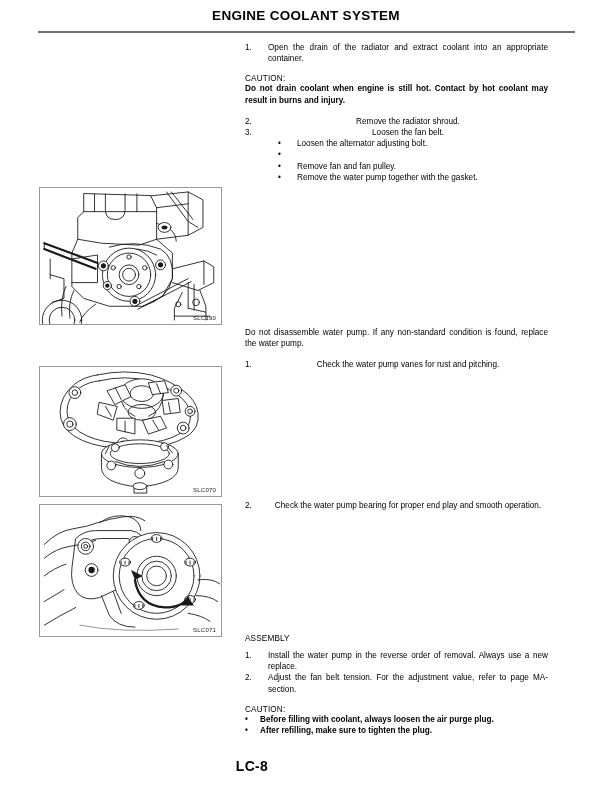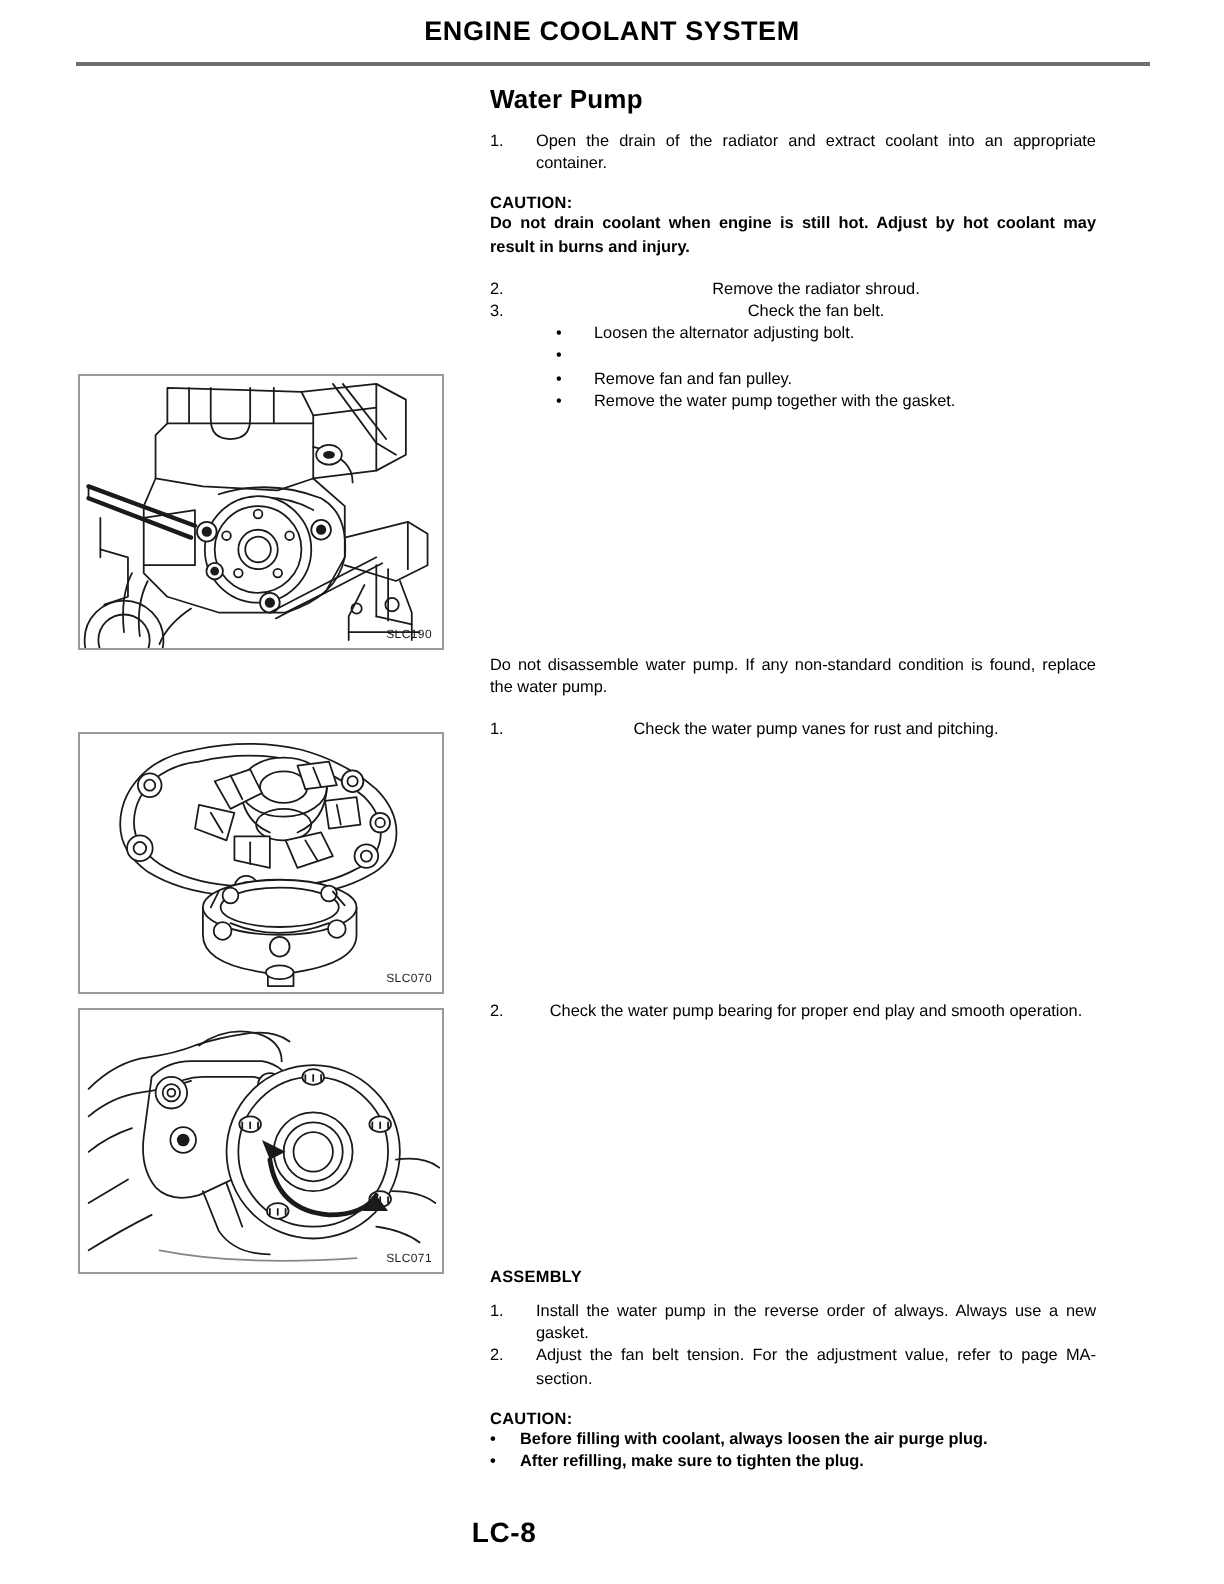--- a/index.html
+++ b/index.html
@@ -61,21 +61,21 @@
     letter-spacing: 0.2px;
   }
   .sec-title {
     font-size: 13px;
     font-weight: bold;
     margin: 0 0 8px 0;
     letter-spacing: 0.1px;
   }
   .sub-head {
     font-size: 8.2px;
-    font-weight: bold;
+    font-weight: normal;
     margin: 0;
     letter-spacing: 0.15px;
   }
   .para {
     font-size: 8.2px;
     line-height: 11.2px;
     margin: 0;
     text-align: justify;
   }
   .bold {
@@ -353,41 +353,40 @@
       <path d="M158 92 Q172 92 180 98"></path>
       <path d="M150 110 Q164 112 172 118"></path>
 
       <path d="M40 122 Q80 130 140 126" stroke="#888888"></path>
     </g>
   </svg>
   <span class="fig-code">SLC071</span>
 </div>
 
 <div class="block" style="left:245px; top:42px;">
-  <div class="sec-title">Water Pump</div>
 
   <div class="num-item">
     <span class="marker">1.</span>
     <span class="body">Open the drain of the radiator and extract coolant into an appropriate container.</span>
   </div>
 
   <div class="gap-md"></div>
 
   <div class="sub-head">CAUTION:</div>
-  <div class="para bold">Do not drain coolant when engine is still hot. Adjust by hot coolant may result in burns and injury.</div>
+  <div class="para bold">Do not drain coolant when engine is still hot. Contact by hot coolant may result in burns and injury.</div>
 
   <div class="gap-md"></div>
 
   <div class="num-item">
     <span class="marker">2.</span>
     <span class="body noj">Remove the radiator shroud.</span>
   </div>
   <div class="num-item">
     <span class="marker">3.</span>
-    <span class="body noj">Check the fan belt.</span>
+    <span class="body noj">Loosen the fan belt.</span>
   </div>
 
   <div class="bul-item">
     <span class="marker">•</span>
     <span class="body">Loosen the alternator adjusting bolt.</span>
   </div>
   <div class="bul-item">
     <span class="marker">•</span>
   </div>
   <div class="bul-item">
@@ -415,21 +414,21 @@
     <span class="marker">2.</span>
     <span class="body noj">Check the water pump bearing for proper end play and smooth operation.</span>
   </div>
 </div>
 
 <div class="block" style="left:245px; top:634px;">
   <div class="sub-head">ASSEMBLY</div>
   <div class="gap-sm"></div>
   <div class="num-item">
     <span class="marker">1.</span>
-    <span class="body">Install the water pump in the reverse order of always. Always use a new gasket.</span>
+    <span class="body">Install the water pump in the reverse order of removal. Always use a new replace.</span>
   </div>
   <div class="num-item">
     <span class="marker">2.</span>
     <span class="body">Adjust the fan belt tension. For the adjustment value, refer to page MA-section.</span>
   </div>
 
   <div class="gap-md"></div>
 
   <div class="sub-head">CAUTION:</div>
   <div class="bul-caution">

